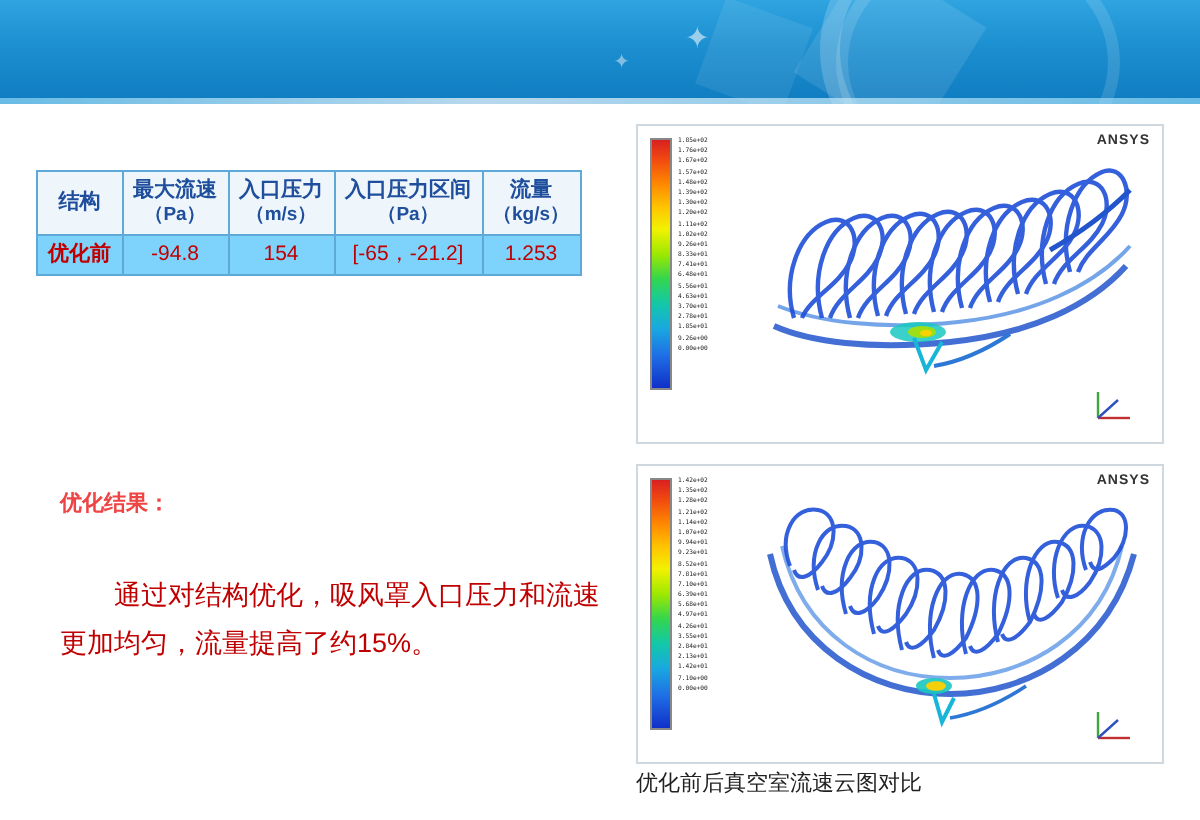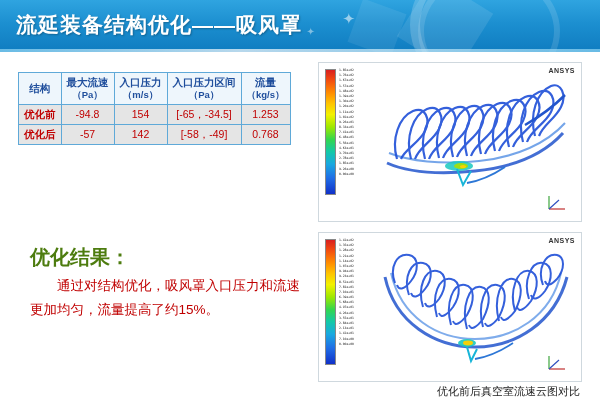--- a/index.html
+++ b/index.html
@@ -46,49 +46,49 @@
     text-shadow:1px 1px 2px rgba(0,0,0,0.28);
     white-space:nowrap;
   }
   .hdr-underline{
     position:absolute;left:0;top:49px;width:600px;height:3px;
     background:linear-gradient(90deg,#8fd6f5,#ffffff 40%,#8fd6f5);
     opacity:.7;
   }
 
   
-  .table-wrap{position:absolute;left:18px;top:72px;}
+  .table-wrap{position:absolute;left:18px;top:85px;}
   table.datatbl{border-collapse:collapse;}
   table.datatbl td,table.datatbl th{
     border:1px solid #5fa9d8;
     padding:3px 5px;
     text-align:center;
     vertical-align:middle;
     font-size:10.5px;
     line-height:1.25;
     color:#c00000;
-    background:#e5e5e5;
+    background:#7dd3fc;
     white-space:nowrap;
   }
   table.datatbl th{
     color:#1f4e9c;
     font-weight:bold;
     background:#eef6fc;
     font-size:10.5px;
   }
   table.datatbl th .sub{display:block;font-size:9.5px;font-weight:bold;}
   table.datatbl td.rowhdr{color:#c00000;font-weight:bold;}
 
   
   .concl-title{
     position:absolute;left:30px;top:244px;
-    color:#4d7c0f;font-size:20px;font-weight:bold;
+    color:#ef4444;font-size:11px;font-weight:bold;
   }
   .concl-body{
-    position:absolute;left:30px;top:274px;width:270px;
+    position:absolute;left:30px;top:286px;width:270px;
     color:#c00000;font-size:13.5px;line-height:1.75;
     text-indent:27px;
   }
 
   
   .fig{
     position:absolute;
     background:#ffffff;
     border:1px solid #cfd8de;
     overflow:hidden;
@@ -123,40 +123,39 @@
   .legend .labels div{height:5.2px;white-space:nowrap;}
 
   .fig-title{
     position:absolute;right:6px;top:4px;font-size:7px;color:#333;
     font-weight:bold;letter-spacing:.5px;
   }
   .axis-tri{
     position:absolute;right:10px;bottom:8px;width:28px;height:20px;
   }
   .caption{
-    position:absolute;left:318px;top:384px;width:262px;text-align:right;
+    position:absolute;left:318px;top:384px;width:262px;text-align:left;
     font-size:11px;color:#222;
   }
 
   
   svg.device{position:absolute;left:56px;top:4px;}
 </style>
 </head>
 <body>
 
 <div class="slide">
 
   <div class="header">
     <div class="hdr-deco hdr-swoosh1"></div>
     <div class="hdr-deco hdr-swoosh2"></div>
     <div class="hdr-deco hdr-diag"></div>
     <div class="hdr-deco hdr-diag2"></div>
     <div class="hdr-deco hdr-star">✦</div>
     <div class="hdr-deco hdr-star2">✦</div>
-    <div class="title">流延装备结构优化——吸风罩</div>
   </div>
   <div class="hdr-underline"></div>
 
   <div class="table-wrap">
     <table class="datatbl">
       <thead>
         <tr>
           <th>
             <span>结构</span>
             <span class="sub"></span>
@@ -177,29 +176,22 @@
             <span>流量</span>
             <span class="sub">（kg/s）</span>
           </th>
         </tr>
       </thead>
       <tbody>
         <tr>
           <td class="rowhdr">优化前</td>
           <td>-94.8</td>
           <td>154</td>
-          <td>[-65，-34.5]</td>
+          <td>[-65，-21.2]</td>
           <td>1.253</td>
-        </tr>
-        <tr>
-          <td class="rowhdr">优化后</td>
-          <td>-57</td>
-          <td>142</td>
-          <td>[-58，-49]</td>
-          <td>0.768</td>
         </tr>
       </tbody>
     </table>
   </div>
 
   <div class="concl-title">优化结果：</div>
   <div class="concl-body">通过对结构优化，吸风罩入口压力和流速更加均匀，流量提高了约15%。</div>
 
   <div class="fig fig1">
     <div class="fig-bg"></div>

